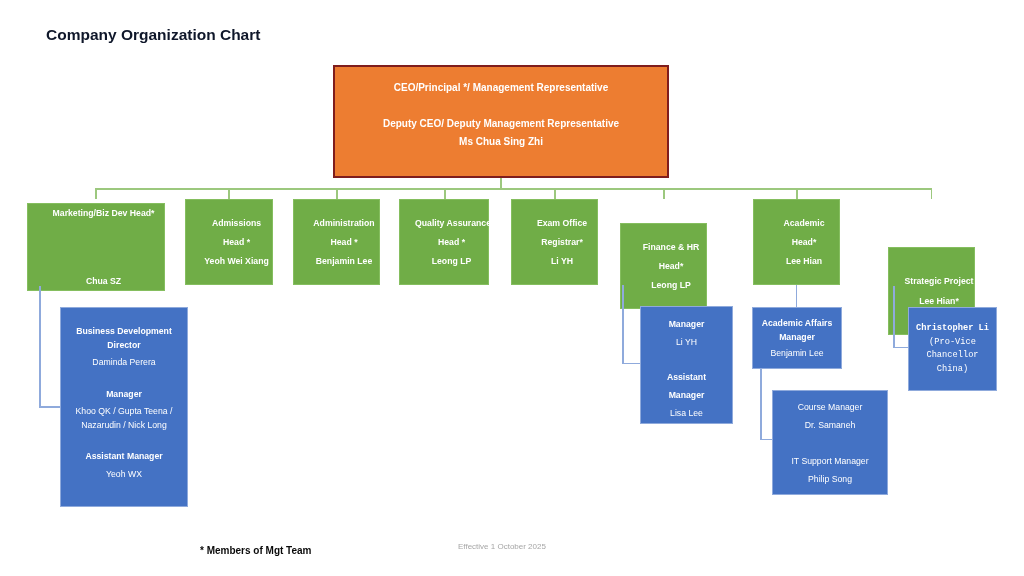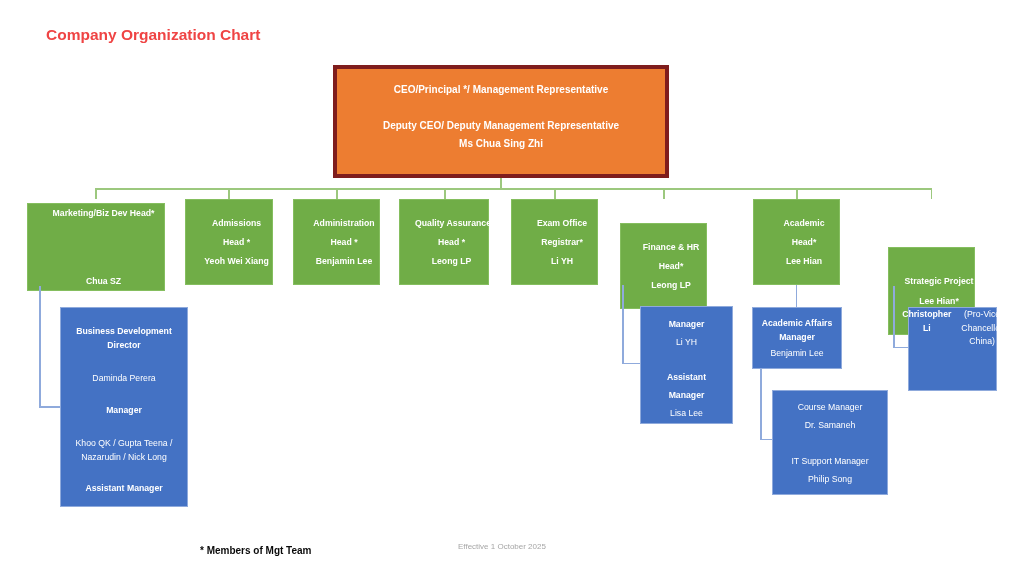--- a/index.html
+++ b/index.html
@@ -1,37 +1,37 @@
 <!DOCTYPE html>
 <html><head>
 <meta charset="utf-8">
 <style>
   html,body{margin:0;padding:0;background:#fff;}
   .canvas{position:relative;width:1024px;height:576px;background:#ffffff;
           font-family:"Liberation Sans",sans-serif;overflow:hidden;}
-  .title{position:absolute;left:46px;top:26px;font-size:15.5px;font-weight:bold;color:#ef4444;}
+  .title{position:absolute;left:46px;top:26px;font-size:15.5px;font-weight:bold;color:#0f172a;}
   .box{position:absolute;color:#ffffff;text-align:center;box-sizing:border-box;}
-  .orange{background:#ED7D31;border:4px solid #7f1d1d;padding-top:12px;}
+  .orange{background:#ED7D31;border:2px solid #7f1d1d;padding-top:12px;}
   .green{background:#70AD47;border:1px solid #85BE5F;display:flex;flex-direction:column;justify-content:center;padding-left:15px;}
   .blue{background:#4472C4;border:1px solid #8FAADC;}
   .oln{font-weight:bold;font-size:10px;height:18px;line-height:18px;}
   .gln{font-weight:bold;font-size:8.7px;line-height:19px;white-space:nowrap;}
   .gln2{line-height:20px;}
   .bln{font-size:8.7px;line-height:13.5px;padding:0 5px;}
   .b{font-weight:bold;}
   .lh18{line-height:18px;}
-  .gap4{margin-top:20px;}
+  .gap4{margin-top:4px;}
   .gap17{margin-top:17px;}
   .gap18{margin-top:18px;}
   .narrow{max-width:58px;margin-left:auto;margin-right:auto;}
   .gline{position:absolute;background:#9CC87E;}
   .bline{position:absolute;background:#8FAADC;}
   .footnote{position:absolute;left:200px;top:545px;font-size:10px;font-weight:bold;color:#0a0a0a;}
   .effective{position:absolute;left:458px;top:542px;font-size:8px;color:#A6A6A6;}
-  .vcenter{display:flex;flex-direction:row;justify-content:center;}
+  .vcenter{display:flex;flex-direction:column;justify-content:center;font-family:Liberation Mono, monospace;}
 </style>
 </head>
 <body>
 
 <div class="canvas">
 
   <div class="title">Company Organization Chart</div>
 
   <div class="box orange" style="left:333px;top:65px;width:336px;height:113px;">
     <div class="oln">CEO/Principal */ Management Representative</div>

